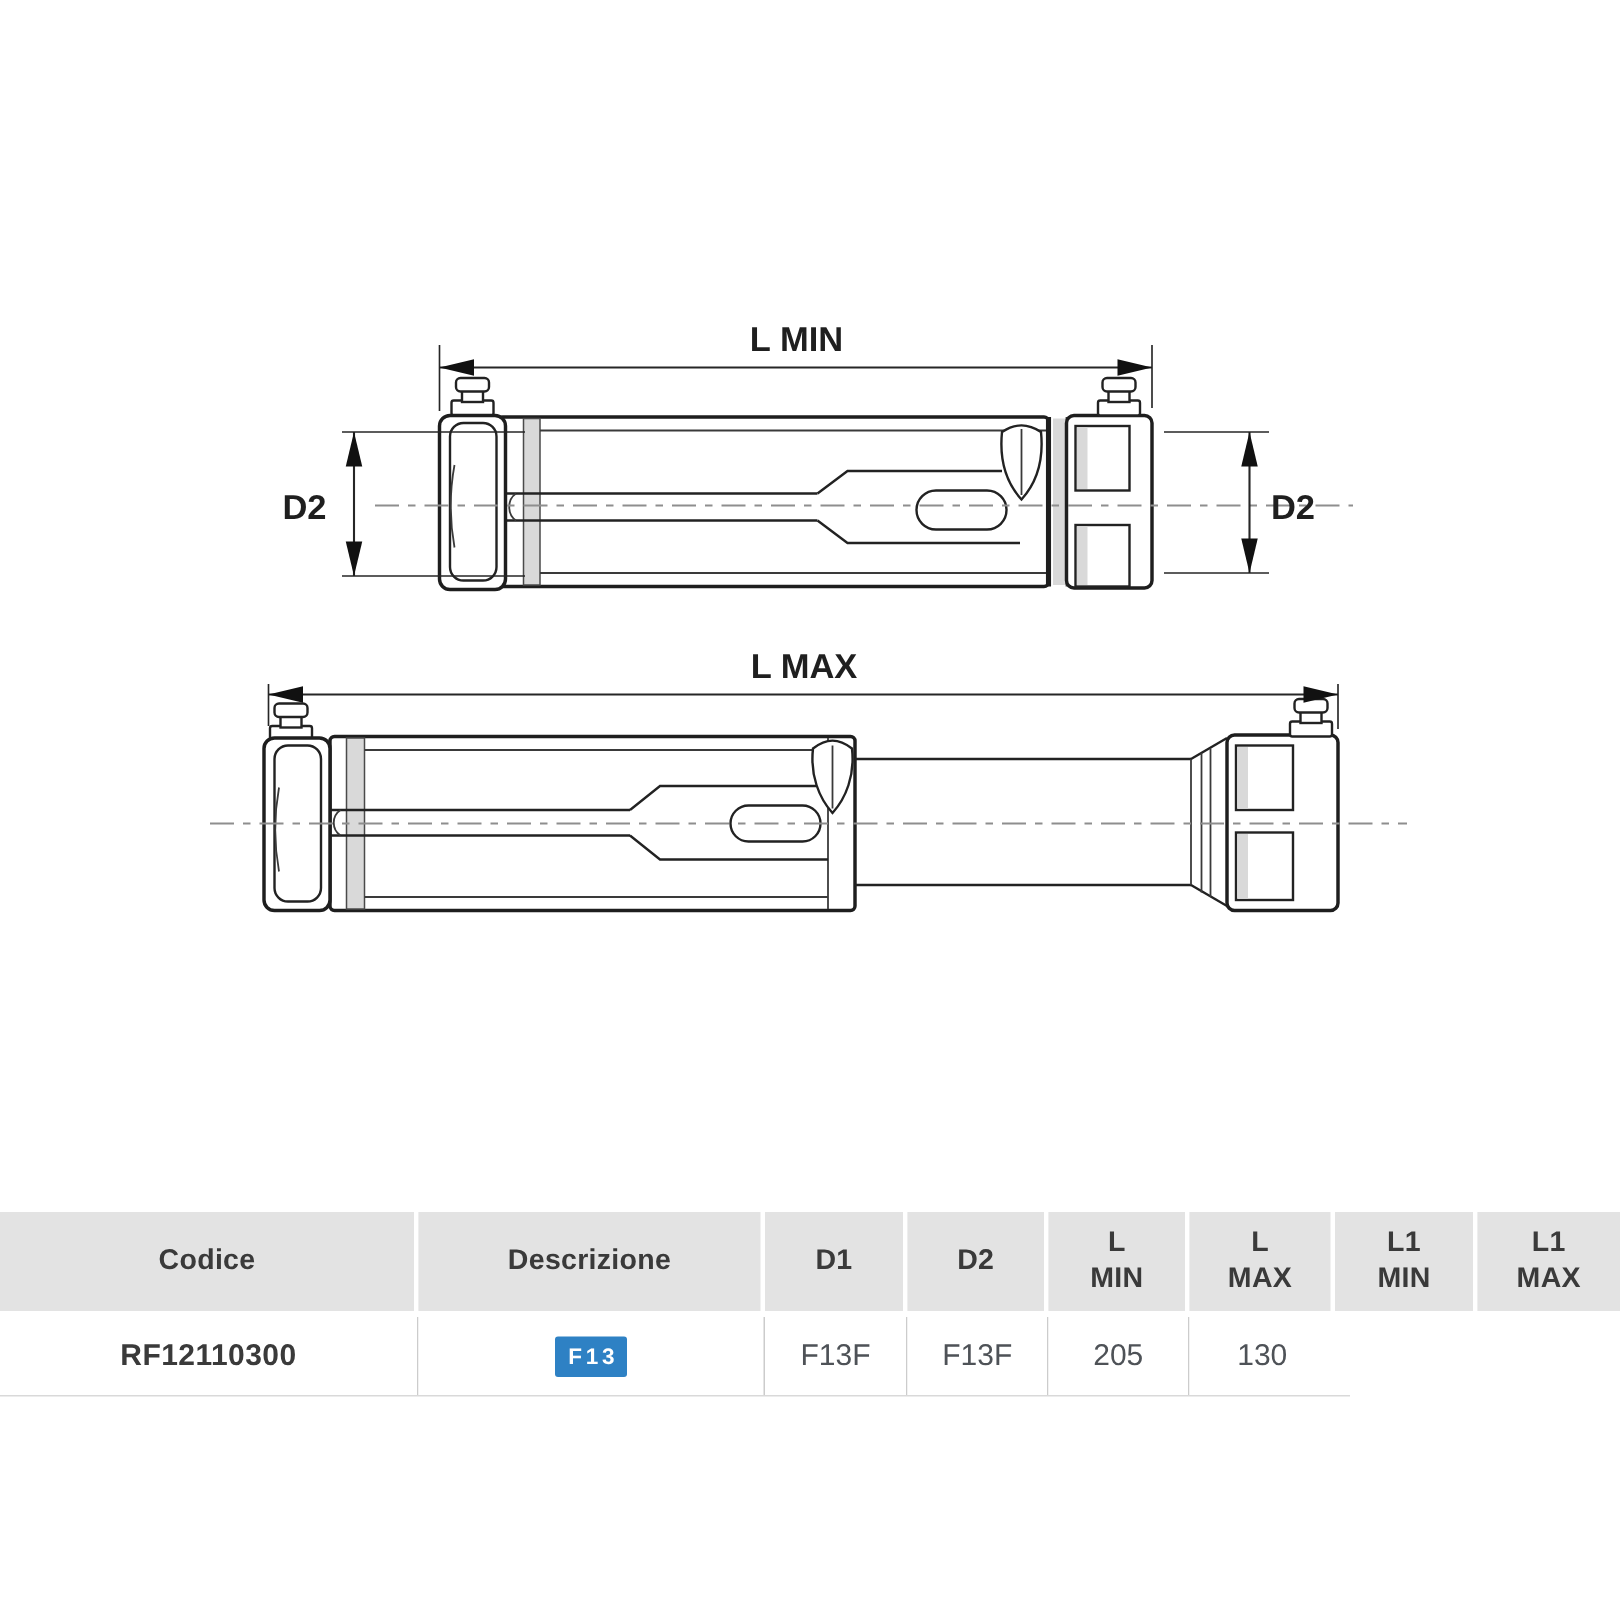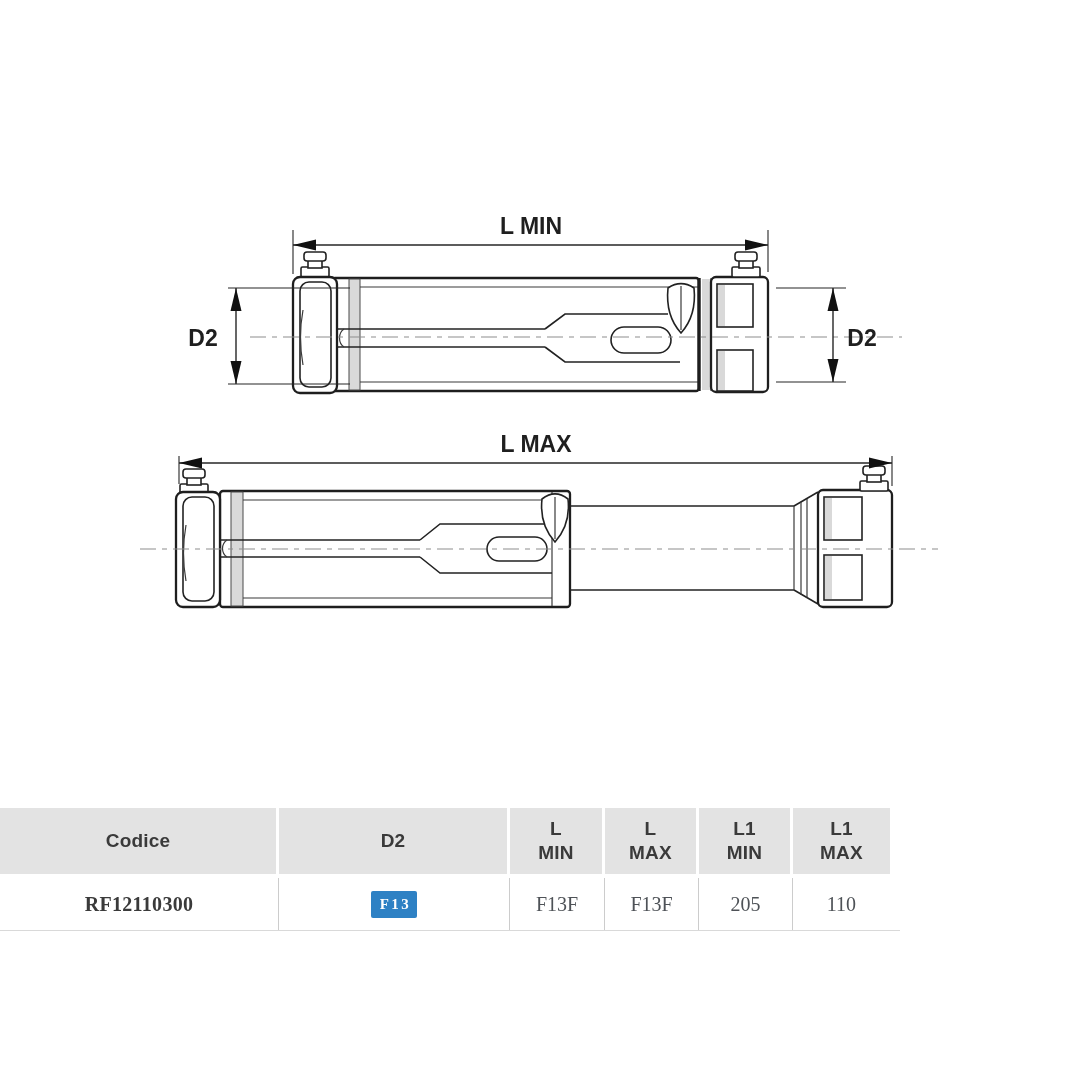--- a/index.html
+++ b/index.html
@@ -28,21 +28,21 @@
     background:#e3e3e3;height:66px;display:flex;flex-direction:column;
     align-items:center;justify-content:center;
     font-size:19px;font-weight:bold;color:#3a3a3a;line-height:1.25;
     border-right:3px solid #ffffff;box-sizing:border-box;letter-spacing:.2px;
   }
   .th:last-child{border-right:none;}
   .th .line2:empty{display:none;}
   .trow{margin-top:4px;border-bottom:1px solid #d9d9d9;}
   .td{
     background:#ffffff;height:52px;display:flex;align-items:center;justify-content:center;
-    font-size:20px;color:#4e5257;border-right:1px solid #cccccc;box-sizing:border-box;font-family:Liberation Serif, serif;
+    font-size:20px;color:#4e5257;border-right:1px solid #cccccc;box-sizing:border-box;
   }
   .td:last-child{border-right:none;}
   .td.code{font-weight:bold;color:#3a3a3a;letter-spacing:.3px;}
   .badge{
     display:inline-block;background:#2e81c4;color:#ffffff;font-weight:bold;
     font-size:15px;letter-spacing:2.5px;line-height:1;padding:6px 6px 6px 9px;
     border-radius:2px;
   }
 </style>
 </head>
@@ -192,20 +192,28 @@
     </g>
   </svg>
 
   <div class="spec-table">
     <div class="thead">
       <div class="th">
         <span class="line1">Codice</span>
 
       </div>
       <div class="th">
+        <span class="line1">Descrizione</span>
+
+      </div>
+      <div class="th">
+        <span class="line1">D1</span>
+
+      </div>
+      <div class="th">
         <span class="line1">D2</span>
 
       </div>
       <div class="th">
         <span class="line1">L</span>
         <span class="line2">MIN</span>
       </div>
       <div class="th">
         <span class="line1">L</span>
         <span class="line2">MAX</span>
@@ -221,17 +229,17 @@
     </div>
 
     <div class="trow">
       <div class="td code">RF12110300</div>
       <div class="td">
         <span class="badge">F13</span>
       </div>
       <div class="td">F13F</div>
       <div class="td">F13F</div>
       <div class="td">205</div>
-      <div class="td">110</div>
+      <div class="td">130</div>
     </div>
   </div>
 
 </div>
 
 </body></html>

